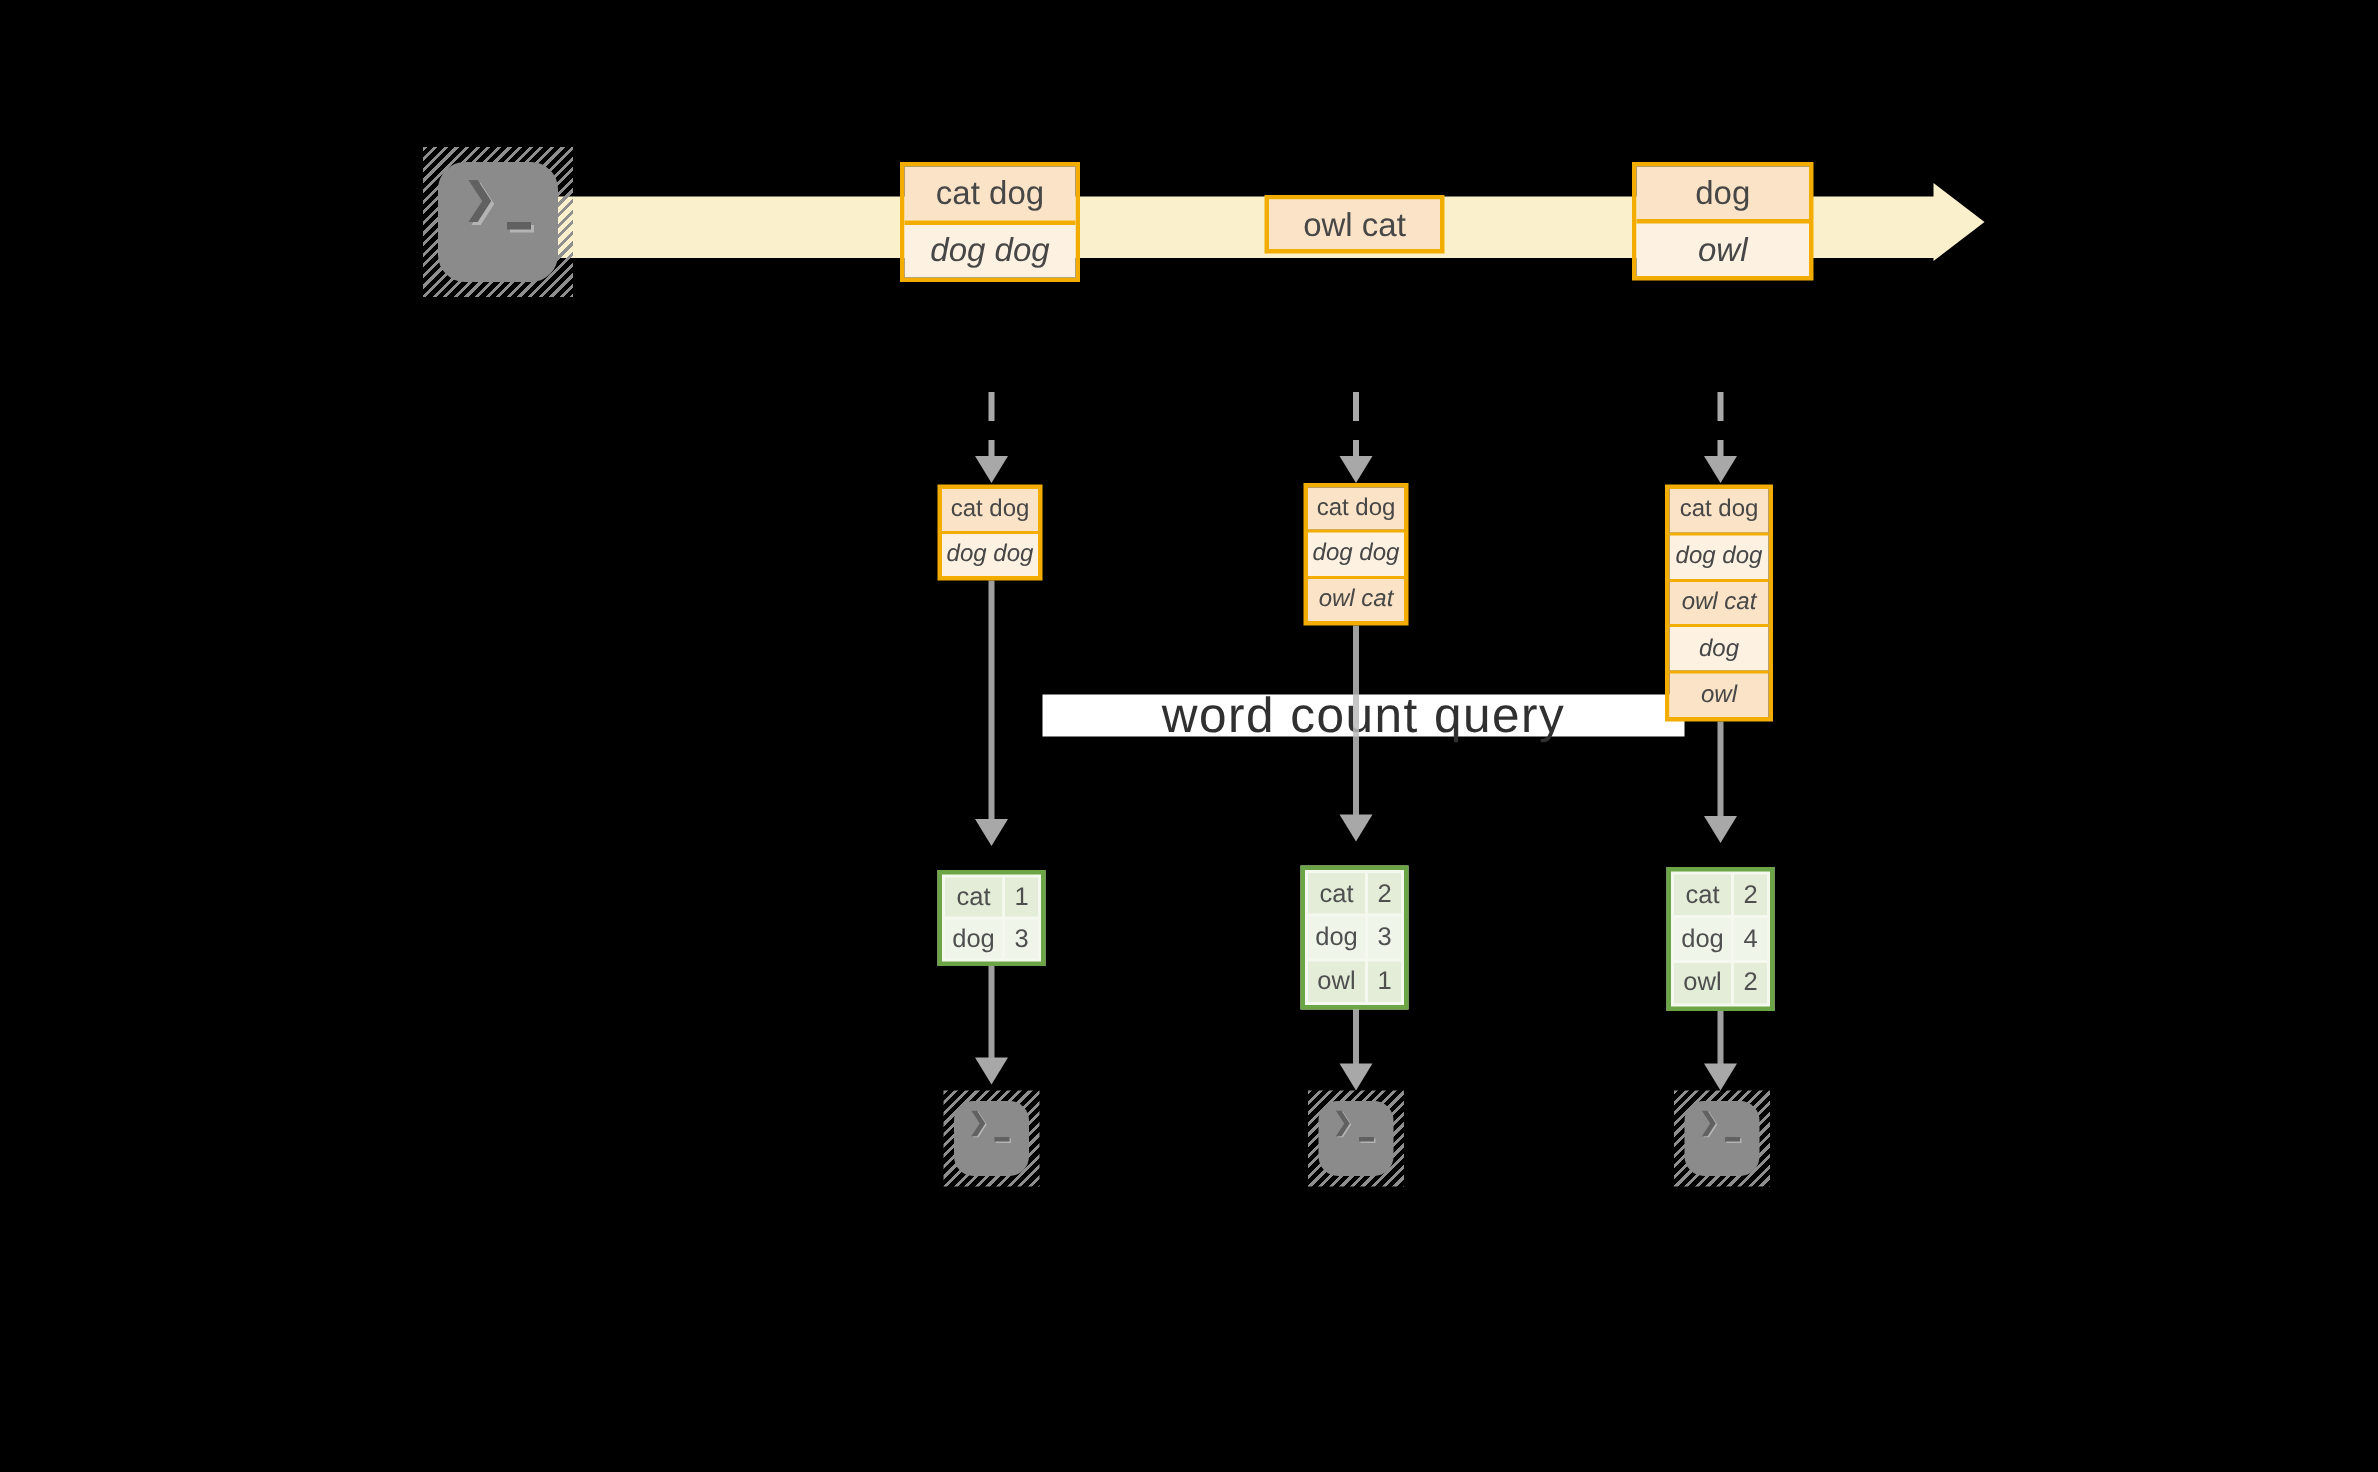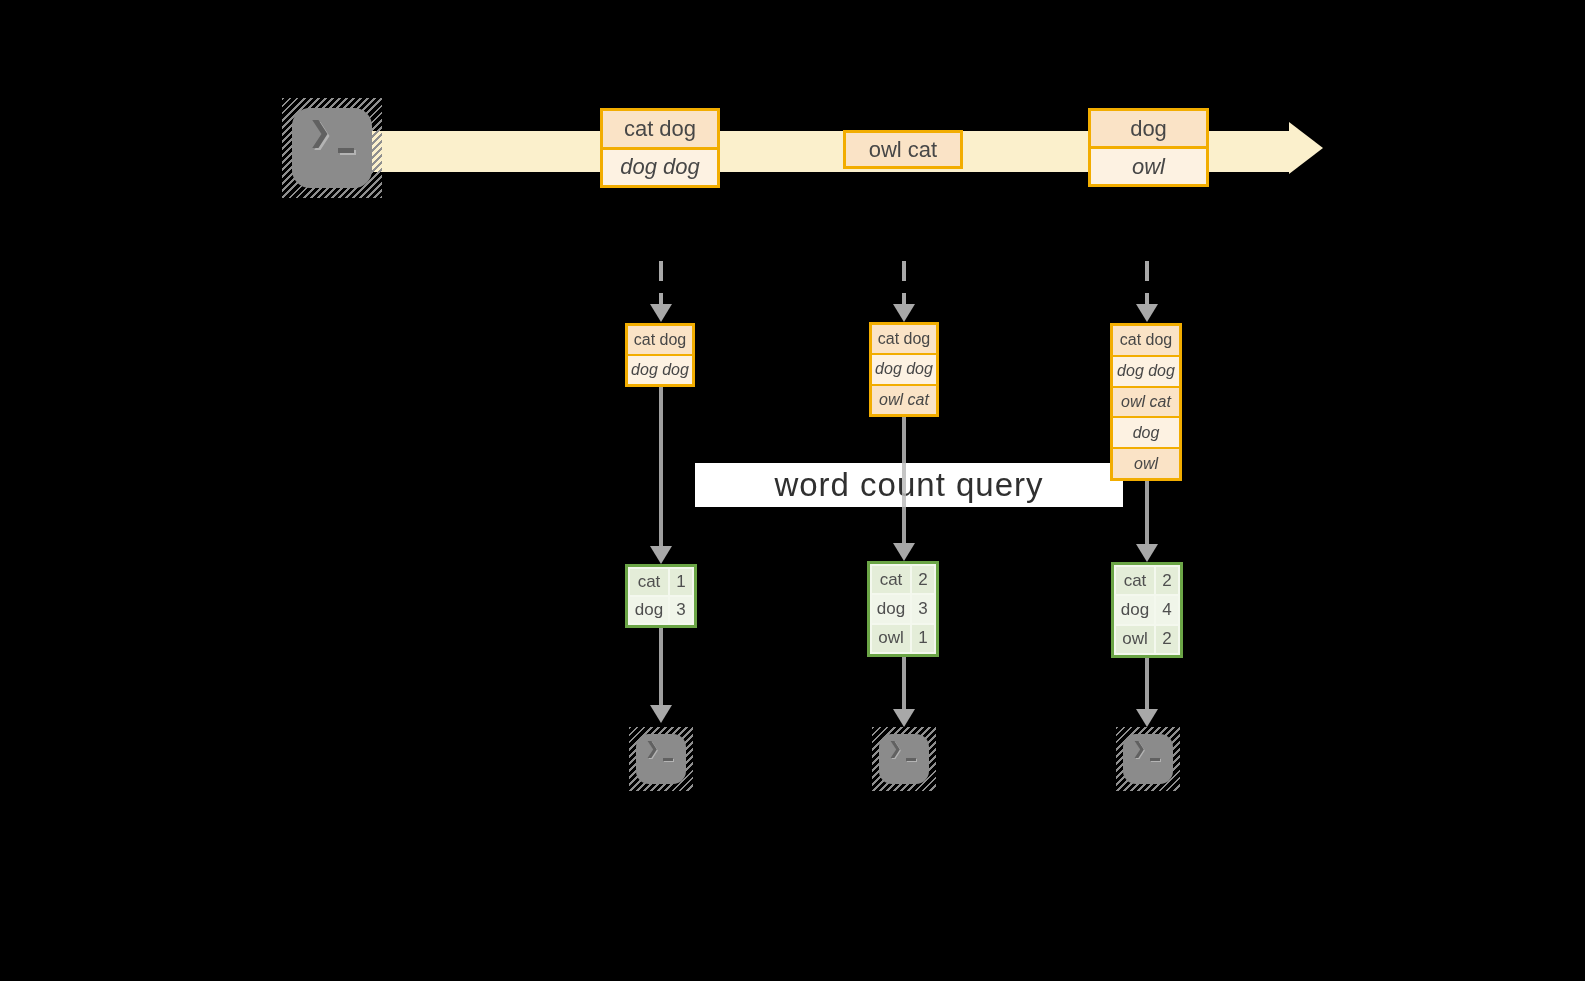--- a/index.html
+++ b/index.html
@@ -29,27 +29,27 @@
   .sbox3{left:1110px;top:323px;width:72px;height:158px;}
 
   
   .vline{width:4px;background:rgba(187,187,187,0.85);z-index:3;}
   .vdash{width:4px;z-index:3;
          background:repeating-linear-gradient(to bottom, rgba(187,187,187,0.9) 0 20px, transparent 20px 32px);}
   .ahead{width:0;height:0;border-left:11px solid transparent;border-right:11px solid transparent;
          border-top:18px solid #a8a8a8;z-index:3;}
 
   
-  .query-band{left:695px;top:463px;width:428px;height:44px;background:#ffffff;z-index:2;
+  .query-band{left:695px;top:463px;width:428px;height:28px;background:#ffffff;z-index:2;
               display:flex;align-items:center;justify-content:center;}
   .query-band span{font-size:33px;font-weight:300;color:#303030;letter-spacing:1px;}
 
   
   .gtable{box-sizing:border-box;border:3px solid #6ba546;background:#f4f8ee;padding:2px;z-index:4;
-          display:grid;grid-template-columns:1fr 22px;gap:2px;}
+          display:grid;grid-template-columns:1fr 22px;gap:2px;margin-top:16px;}
   .gtable .cell{display:flex;align-items:center;justify-content:center;font-size:17px;color:#4f4f4f;}
   .gcell-dark{background:#e4edd8;}
   .gcell-light{background:#f0f5e9;}
   .t1{left:625px;top:564px;width:72px;height:64px;}
   .t2{left:867px;top:561px;width:72px;height:96px;}
   .t3{left:1111px;top:562px;width:72px;height:96px;}
 
   
   .term{z-index:4;background:repeating-linear-gradient(135deg,#8f8f8f 0 2px, transparent 2px 5px);}
   .term-inner{position:absolute;background:#8b8b8b;}

